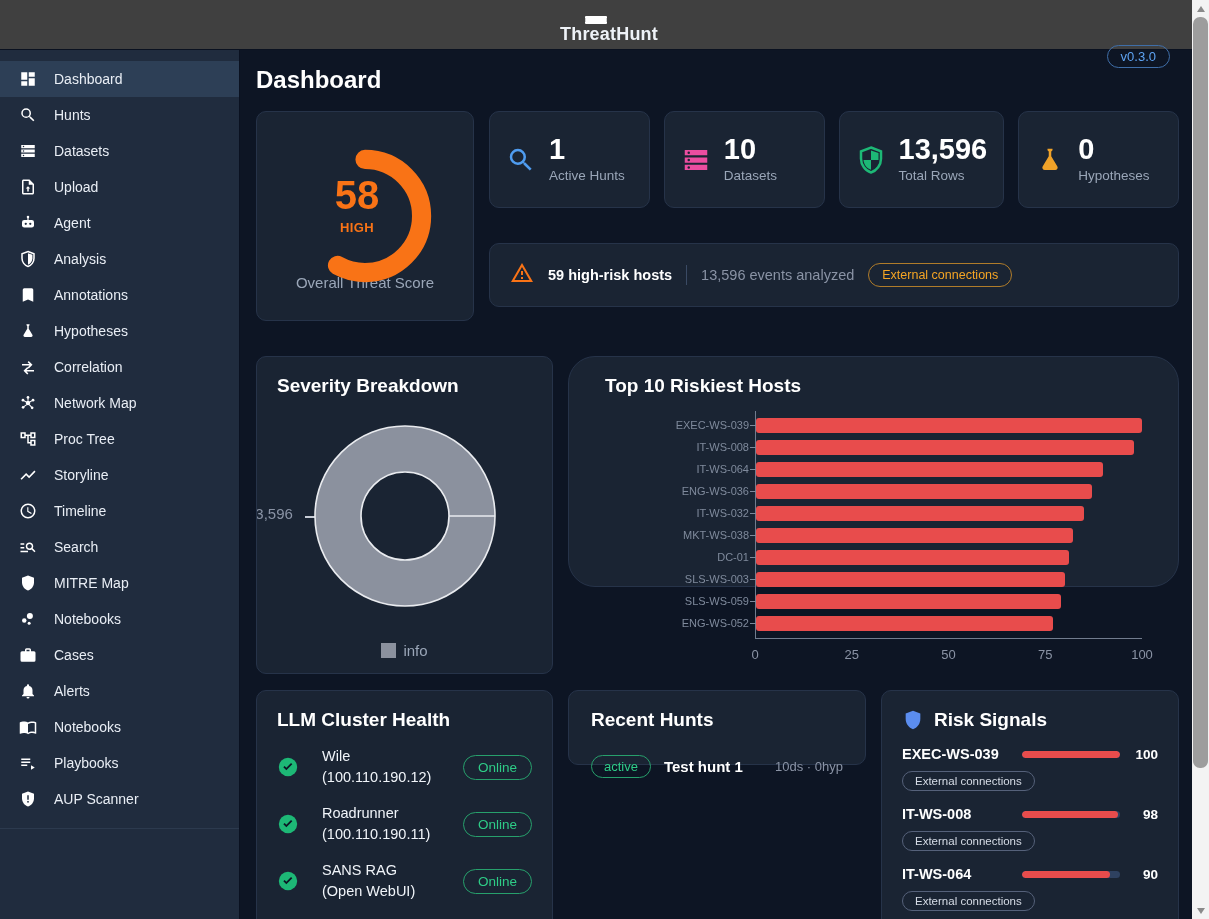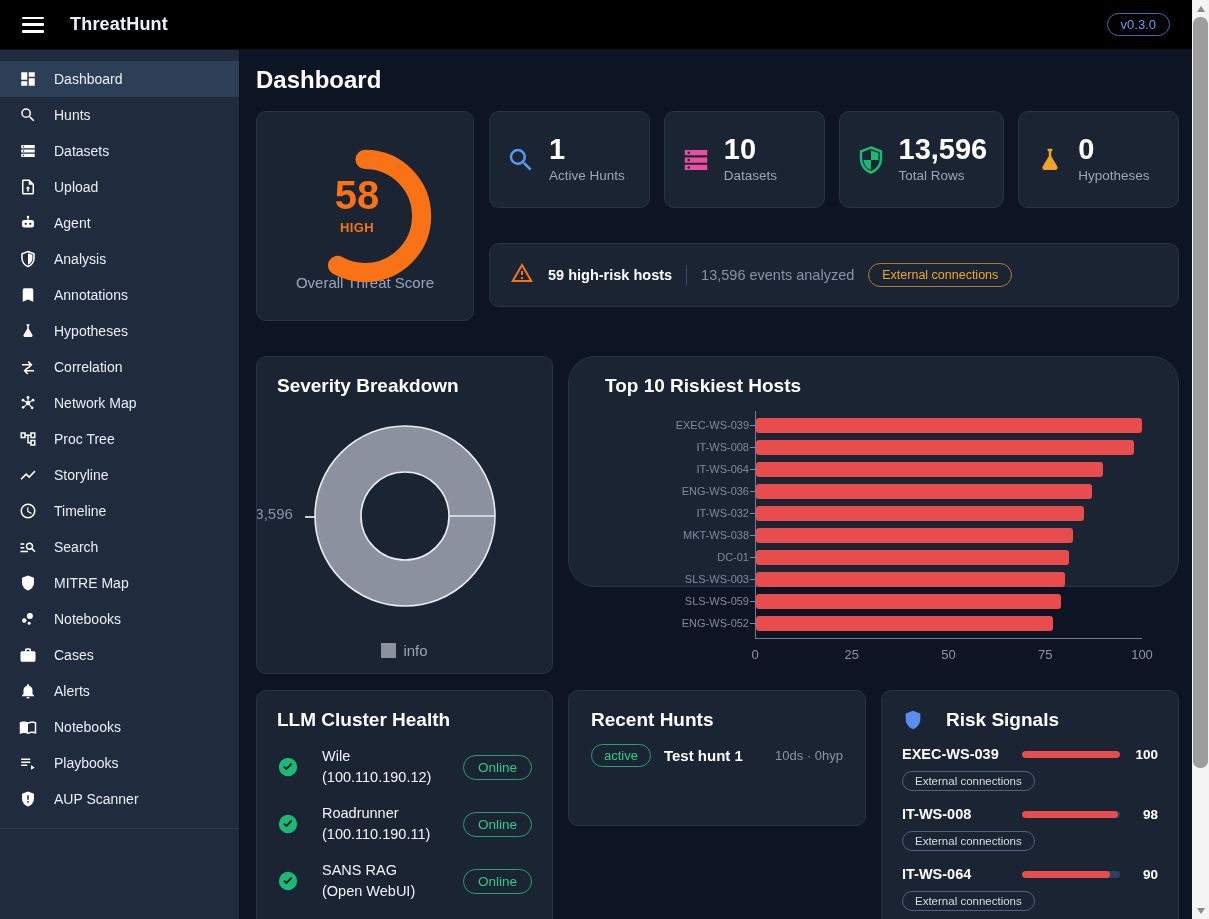--- a/index.html
+++ b/index.html
@@ -1,21 +1,21 @@
 <!DOCTYPE html>
 <html><head>
 <meta charset="utf-8">
 <style>
   html,body{margin:0;padding:0;width:1209px;height:919px;overflow:hidden;
     background:#0d1524;font-family:"Liberation Sans",sans-serif;color:#eef2f7;}
   *{box-sizing:border-box;}
 
   
-  .topbar{position:absolute;top:0;left:0;width:1192px;height:50px;background:#000000;
-    border-bottom:1px solid #0a1120;display:flex;align-items:center;padding:4px 22px;z-index:5;}
+  .topbar{position:absolute;top:0;left:0;width:1192px;height:50px;background:#404040;
+    border-bottom:1px solid #0a1120;display:flex;align-items:center;padding:16px 22px;z-index:5;flex-direction:column;}
   .burger{width:22px;height:16px;display:flex;flex-direction:column;justify-content:space-between;cursor:pointer;}
   .burger span{display:block;height:2.5px;background:#fff;border-radius:1px;}
   .app-title{font-size:18px;font-weight:bold;margin-left:26px;letter-spacing:.2px;}
   .version-pill{margin-left:auto;font-size:13px;color:#5ea3f2;border:1px solid #3f6ea8;
     border-radius:999px;padding:3px 13px;}
 
   
   .scrollbar{position:absolute;top:0;right:0;width:17px;height:919px;background:#f3f3f3;z-index:9;}
   .sb-arrow{position:absolute;left:0;width:17px;height:17px;display:flex;align-items:center;justify-content:center;}
   .sb-arrow.up{top:0;}.sb-arrow.down{bottom:0;}
@@ -87,28 +87,28 @@
 
   .row3{display:flex;gap:15px;margin-top:16px;align-items:flex-start;}
   .llm-card{width:297px;height:330px;padding:18px 20px;flex:none;}
   .llm-list{margin-top:15px;}
   .llm-row{display:flex;align-items:center;gap:23px;margin-bottom:15px;}
   .llm-check{width:22px;height:22px;flex:none;}
   .llm-name{flex:1;font-size:14.5px;color:#f0f4f9;line-height:1.45;}
   .pill-online{font-size:13.5px;color:#2ecc87;border:1px solid #27a06c;border-radius:999px;padding:4px 14px;flex:none;}
   .llm-footer{border-top:1px solid #2c3a4e;margin-top:17px;padding-top:15px;font-size:14px;color:#8a93a5;}
 
-  .recent-card{width:298px;height:136px;padding:18px 22px;flex:none;}
-  .hunt-row{display:flex;align-items:center;gap:13px;margin-top:13px;}
+  .recent-card{width:298px;height:75px;padding:18px 22px;flex:none;}
+  .hunt-row{display:flex;align-items:center;gap:13px;margin-top:24px;}
   .pill-active{font-size:13px;color:#2ecc87;border:1px solid #27a06c;border-radius:999px;padding:3px 12px;flex:none;}
   .hunt-name{font-size:15px;font-weight:bold;color:#fff;flex:1;}
   .hunt-meta{font-size:13px;color:#8a93a5;white-space:nowrap;}
 
   .risk-card{width:298px;height:330px;padding:18px 20px;flex:none;}
-  .risk-title-row{display:flex;align-items:center;gap:22px;}
+  .risk-title-row{display:flex;align-items:center;gap:10px;}
   .risk-title-row svg{width:22px;height:22px;fill:#5b8def;}
   .risk-row{margin-top:15px;}
   .risk-top{display:flex;align-items:center;gap:10px;}
   .risk-host{width:110px;font-size:14.5px;font-weight:bold;color:#fff;white-space:nowrap;}
   .risk-track{flex:1;height:7px;border-radius:4px;background:#2e4160;overflow:hidden;}
   .risk-fill{height:100%;background:#e84c4c;border-radius:4px;}
   .risk-val{width:28px;text-align:right;font-size:13.5px;font-weight:bold;color:#fff;}
   .risk-tag{display:inline-block;margin-top:9px;font-size:11.5px;color:#d6dce6;
     border:1px solid #55617a;border-radius:999px;padding:3px 12px;}
 </style>

